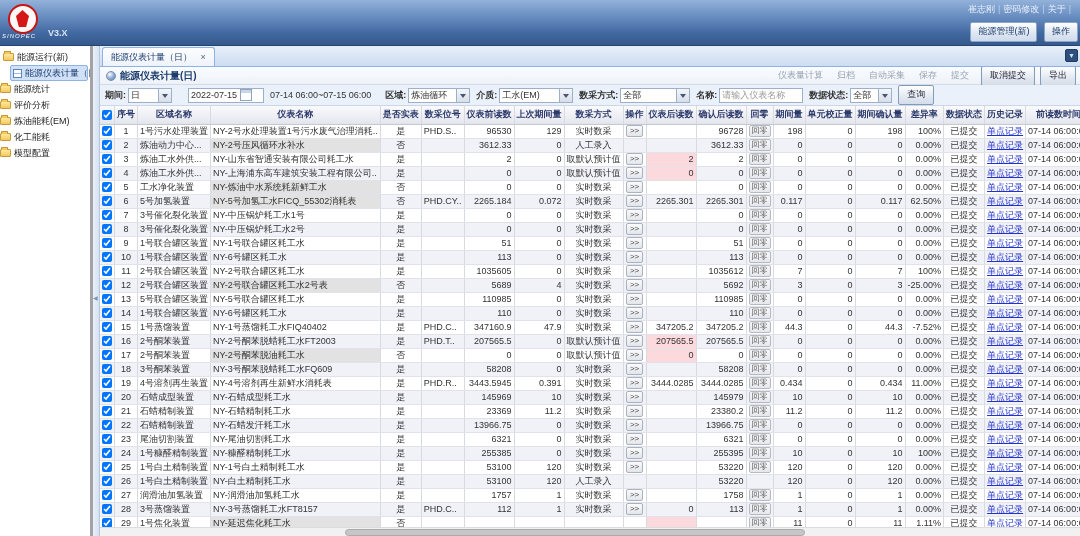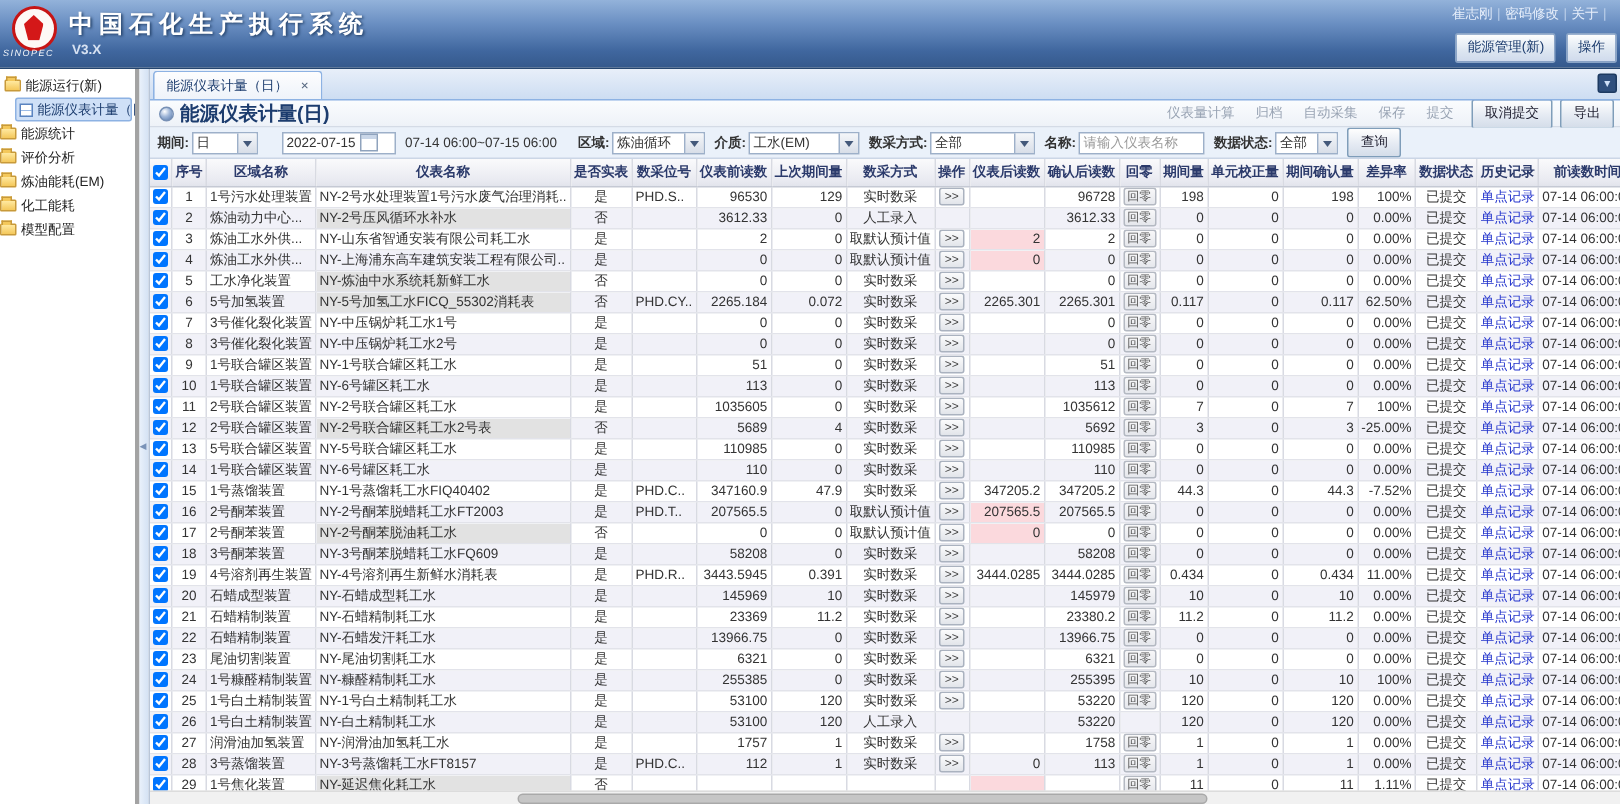--- a/index.html
+++ b/index.html
@@ -54,21 +54,21 @@
     border-radius:3px 3px 0 0; padding:3px 8px 0; color:#1c3c6e; font-size:9px; cursor:pointer; }
   .tab .close { margin-left:6px; color:#55677f; font-size:9px; cursor:pointer; }
   .tab-ctrl { position:absolute; right:2px; top:3px; width:13px; height:13px; background:#2f4f7d;
     border:1px solid #1d3a61; border-radius:2px; color:#cfe0f7; font-size:8px; line-height:11px; text-align:center; cursor:pointer; }
 
   
   .panelbar { height:18px; background:linear-gradient(180deg,#fafcfe,#eef2f8); border-bottom:1px solid #d4dbe6;
     display:flex; align-items:center; padding:0 4px; }
   .sphere { width:10px; height:10px; border-radius:50%; margin:0 4px 0 2px;
     background:radial-gradient(circle at 35% 30%,#ffffff,#9fb6d8 45%,#5577aa); border:1px solid #7790b5; }
-  .panel-title { color:#1c3c6e; font-weight:bold; font-size:13px;text-align:center; }
+  .panel-title { color:#1c3c6e; font-weight:bold; font-size:10px;text-align:center; }
   .panel-tools { margin-left:auto; display:flex; align-items:center;justify-content:center; }
   .tool-link { color:#98a3b3; margin:0 7px; cursor:default; }
   .btn { margin-left:5px; padding:2px 8px 3px; background:linear-gradient(180deg,#fefefe,#e3e9f2 60%,#d4dde9);
     border:1px solid #7f9db9; border-radius:2px; color:#223; font-size:9px; cursor:pointer; }
 
   
   .filterbar { height:21px; background:#eaf1fa; border-bottom:1px solid #cbd6e6; display:flex; align-items:center;
     padding:0 3px; white-space:nowrap; overflow:hidden; }
   .flabel { font-weight:bold; color:#333; margin:0 2px 0 6px; }
   .fsel,.finput,.fdate { height:15px; border:1px solid #9db0c9; background:#fff; font-size:9px; color:#333;
@@ -90,35 +90,34 @@
   thead th { background:linear-gradient(180deg,#fafafc,#e9eaf1 80%,#e2e4ec); border-bottom:1px solid #c5c9d4;
     color:#2b3a6b; font-weight:bold; text-align:center; height:18px; }
   tbody tr:nth-child(even) td { background:#f1f1f8; }
   td.c,th { text-align:center; } td.r { text-align:right; } td.l { text-align:left; }
   td.grey { background:#e2e2e2 !important; }
   td.pink { background:#fbd9dd !important; }
   .op-btn { display:inline-block; padding:0 3px; background:linear-gradient(180deg,#fbfbfc,#e2e5ea);
     border:1px solid #aab2bf; border-radius:2px; font-size:8px; color:#444; line-height:10px; cursor:pointer; }
   .zero-badge { display:inline-block; padding:0 2px; background:linear-gradient(180deg,#f8f8f9,#e5e7ec);
     border:1px solid #b4b9c2; border-radius:2px; font-size:8px; color:#555; line-height:10px; cursor:pointer; }
-  a.hist { color:#2233cc; cursor:pointer; }
+  a.hist { color:#2233cc; text-decoration:underline; cursor:pointer; }
   input[type=checkbox] { width:10px; height:10px; vertical-align:middle; margin:0; }
 
   
   .hscroll { position:absolute; left:0; right:0; bottom:0; height:9px; background:#f1f1f1; border-top:1px solid #dcdcdc; }
   .hthumb { position:absolute; left:245px; top:1px; width:460px; height:7px; background:#c6c6c6;
     border:1px solid #a9a9a9; border-radius:4px; cursor:pointer; }
 </style>
 </head>
 <body>
 
 <div class="header">
   <div class="logo"></div>
   <div class="logo-sub">SINOPEC</div>
-  <div class="app-title">中国石化生产执行系统</div>
   <div class="app-version">V3.X</div>
   <div class="user-links">
     <span class="lnk">崔志刚</span><span class="sep">|</span><span class="lnk">密码修改</span><span class="sep">|</span><span class="lnk">关于</span><span class="sep">|</span>
   </div>
   <div class="hdr-buttons">
     <span class="hdr-btn">能源管理(新)</span>
     <span class="hdr-btn">操作</span>
   </div>
 </div>
 

